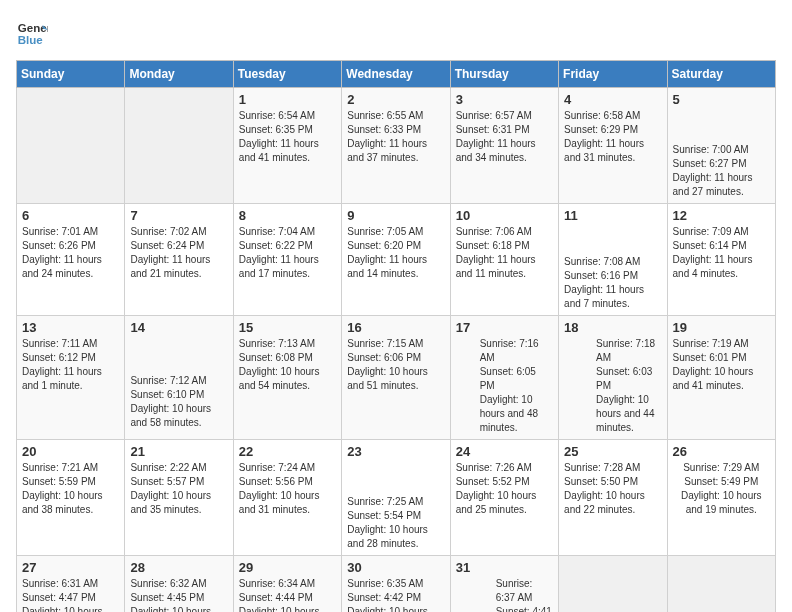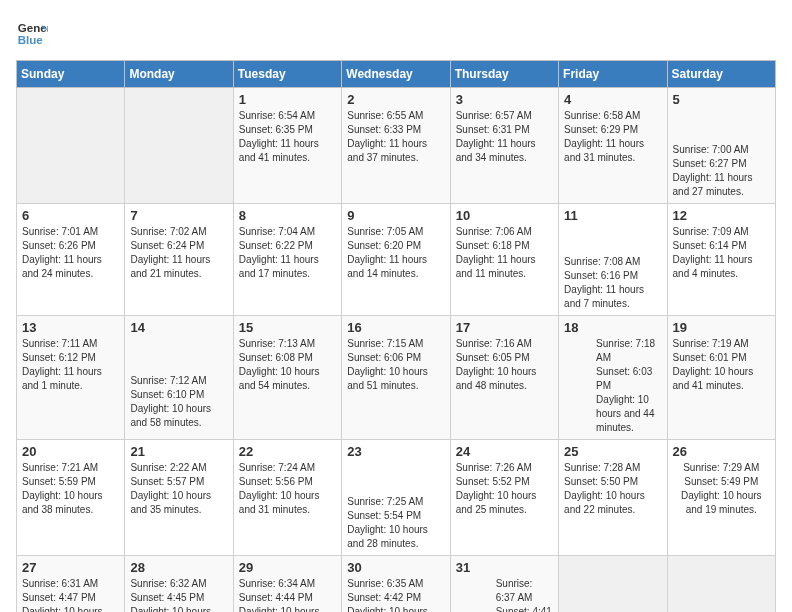--- a/index.html
+++ b/index.html
@@ -211,21 +211,21 @@
 Daylight: 10 hours and 54 minutes.</div>
         </td>
         <td>
           <span class="day-num">16</span>
           <div class="day-info" style="white-space: pre-line;">Sunrise: 7:15 AM
 Sunset: 6:06 PM
 Daylight: 10 hours and 51 minutes.</div>
         </td>
         <td>
           <span class="day-num">17</span>
-          <div class="day-info" style="white-space: pre-line;">Sunrise: 7:16 AM
+          <div class="day-info" style="white-space: pre-line; margin-left: 24px;">Sunrise: 7:16 AM
 Sunset: 6:05 PM
 Daylight: 10 hours and 48 minutes.</div>
         </td>
         <td>
           <span class="day-num">18</span>
           <div class="day-info" style="white-space: pre-line; margin-left: 32px;">Sunrise: 7:18 AM
 Sunset: 6:03 PM
 Daylight: 10 hours and 44 minutes.</div>
         </td>
         <td>

